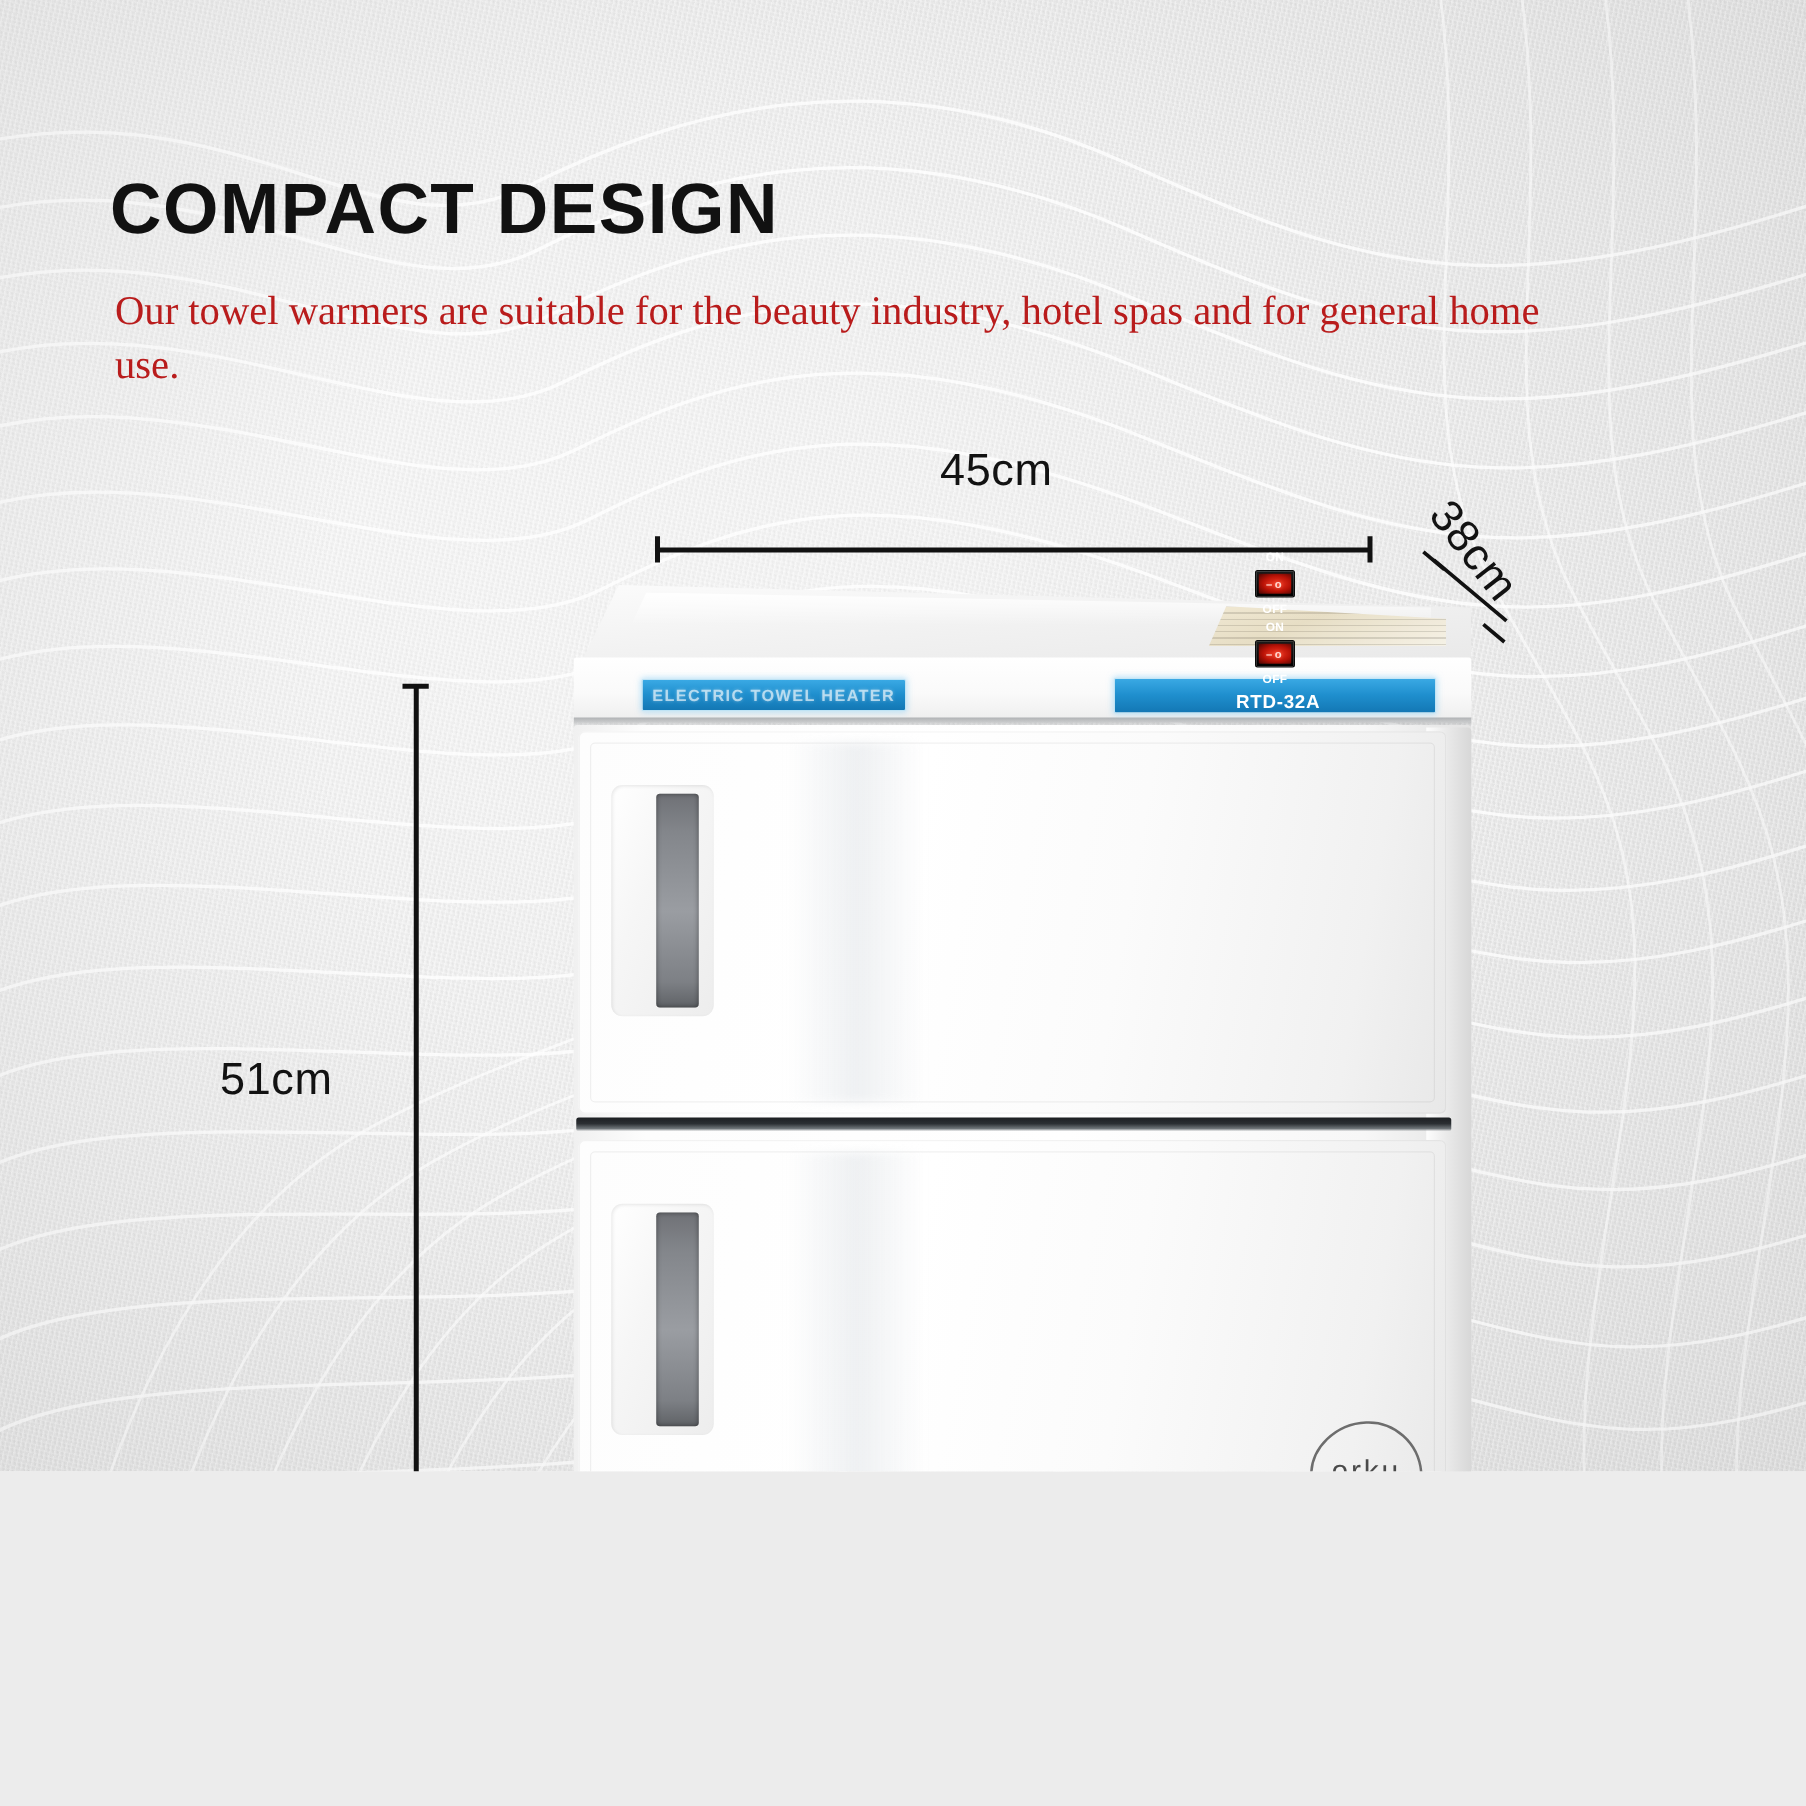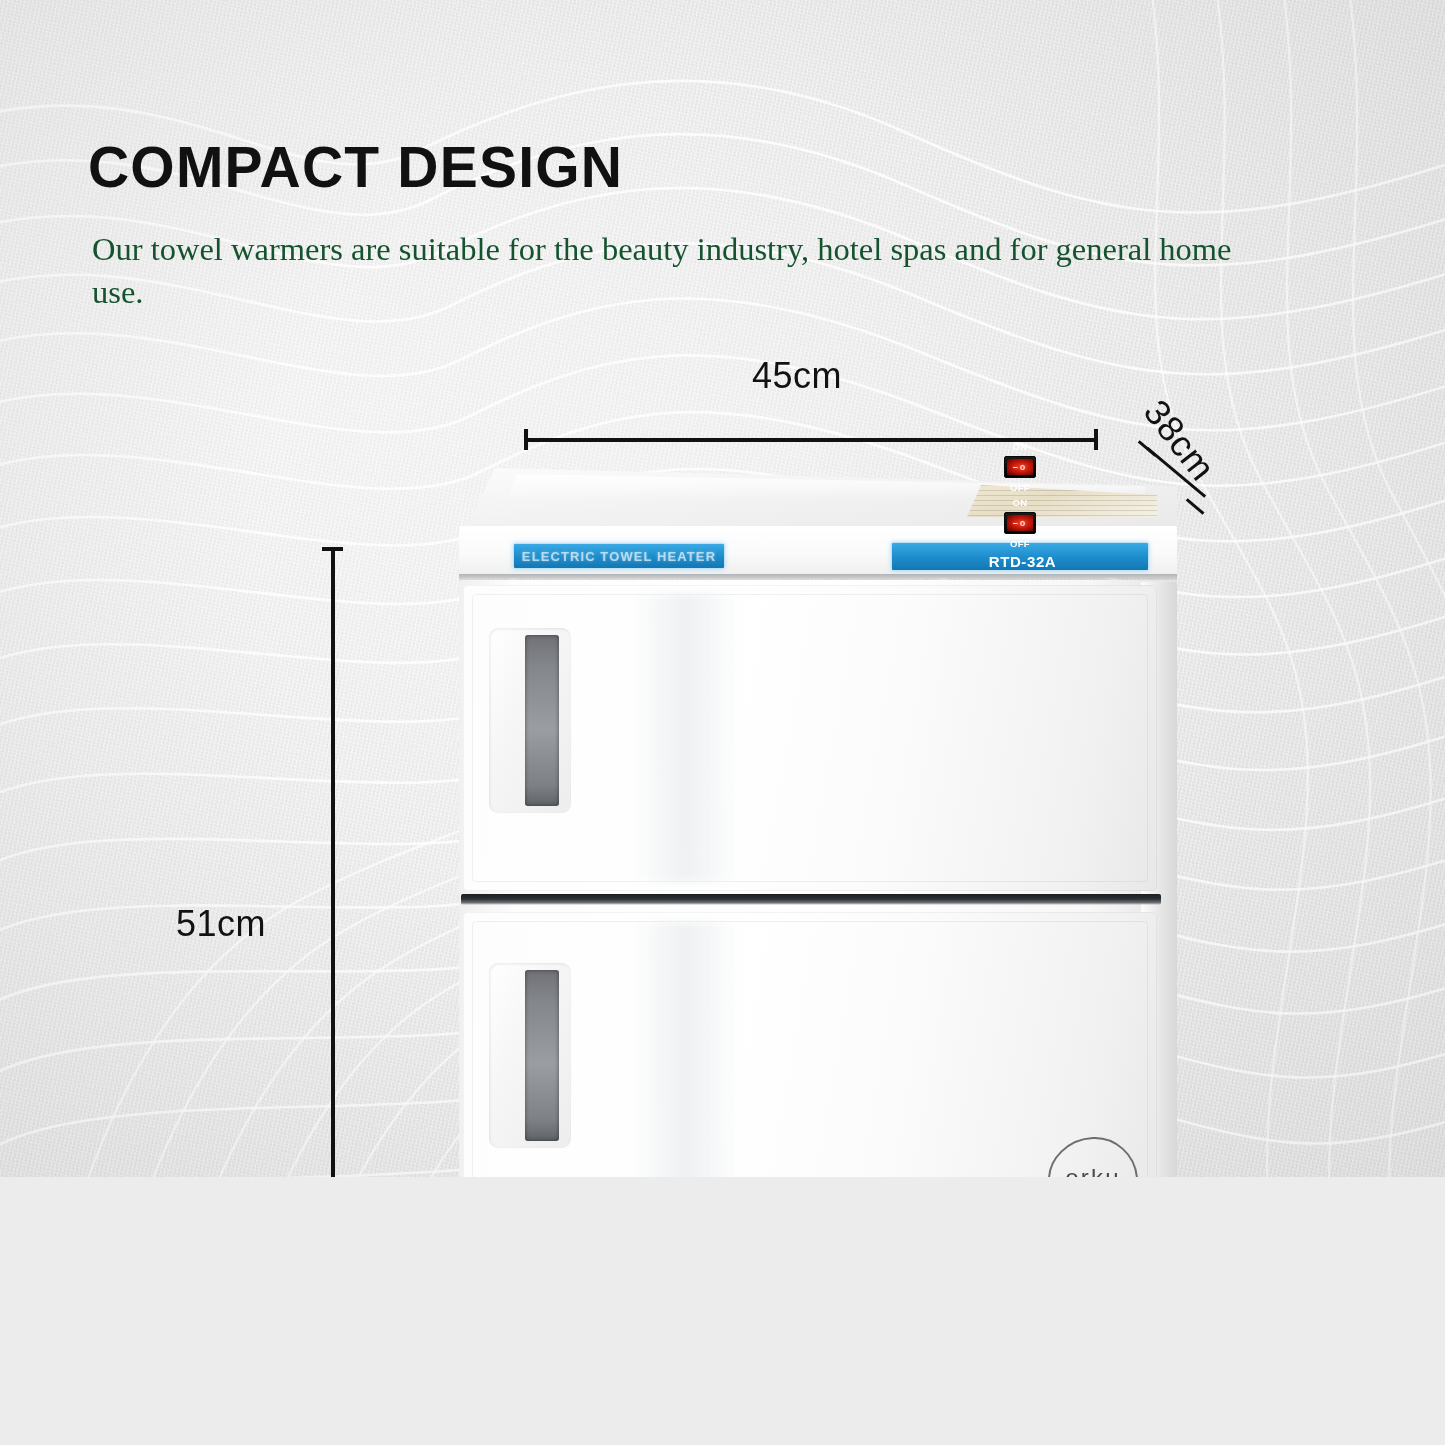--- a/index.html
+++ b/index.html
@@ -39,32 +39,32 @@
   
   .headline{
     position:absolute;left:88px;top:139px;
     font-size:57px;font-weight:700;letter-spacing:1.2px;
     color:#111111;line-height:1;
     white-space:nowrap;
   }
   .subcopy{
     position:absolute;left:92px;top:228px;width:1160px;
     font-family:"Liberation Serif",serif;
-    font-size:32.5px;line-height:1.33;color:#14532d;
+    font-size:32.5px;line-height:1.33;color:#b91c1c;
   }
 
   
   .dim-label{
     position:absolute;
     font-size:36px;color:#121212;letter-spacing:.5px;
     font-family:"Liberation Sans",sans-serif;
     white-space:nowrap;
   }
   #dim-w-label{left:752px;top:355px;}
-  #dim-h-label{left:176px;top:903px;}
+  #dim-h-label{left:176px;top:842px;}
   #dim-d-label{
     left:1168px;top:392px;
     transform:rotate(52deg);transform-origin:left top;
   }
 
   .dim-line{position:absolute;background:#111;}
   
   #dimw-bar{left:525px;top:438px;width:572px;height:3.5px;}
   #dimw-capL{left:524px;top:429px;width:3.5px;height:21px;}
   #dimw-capR{left:1094px;top:429px;width:3.5px;height:21px;}

